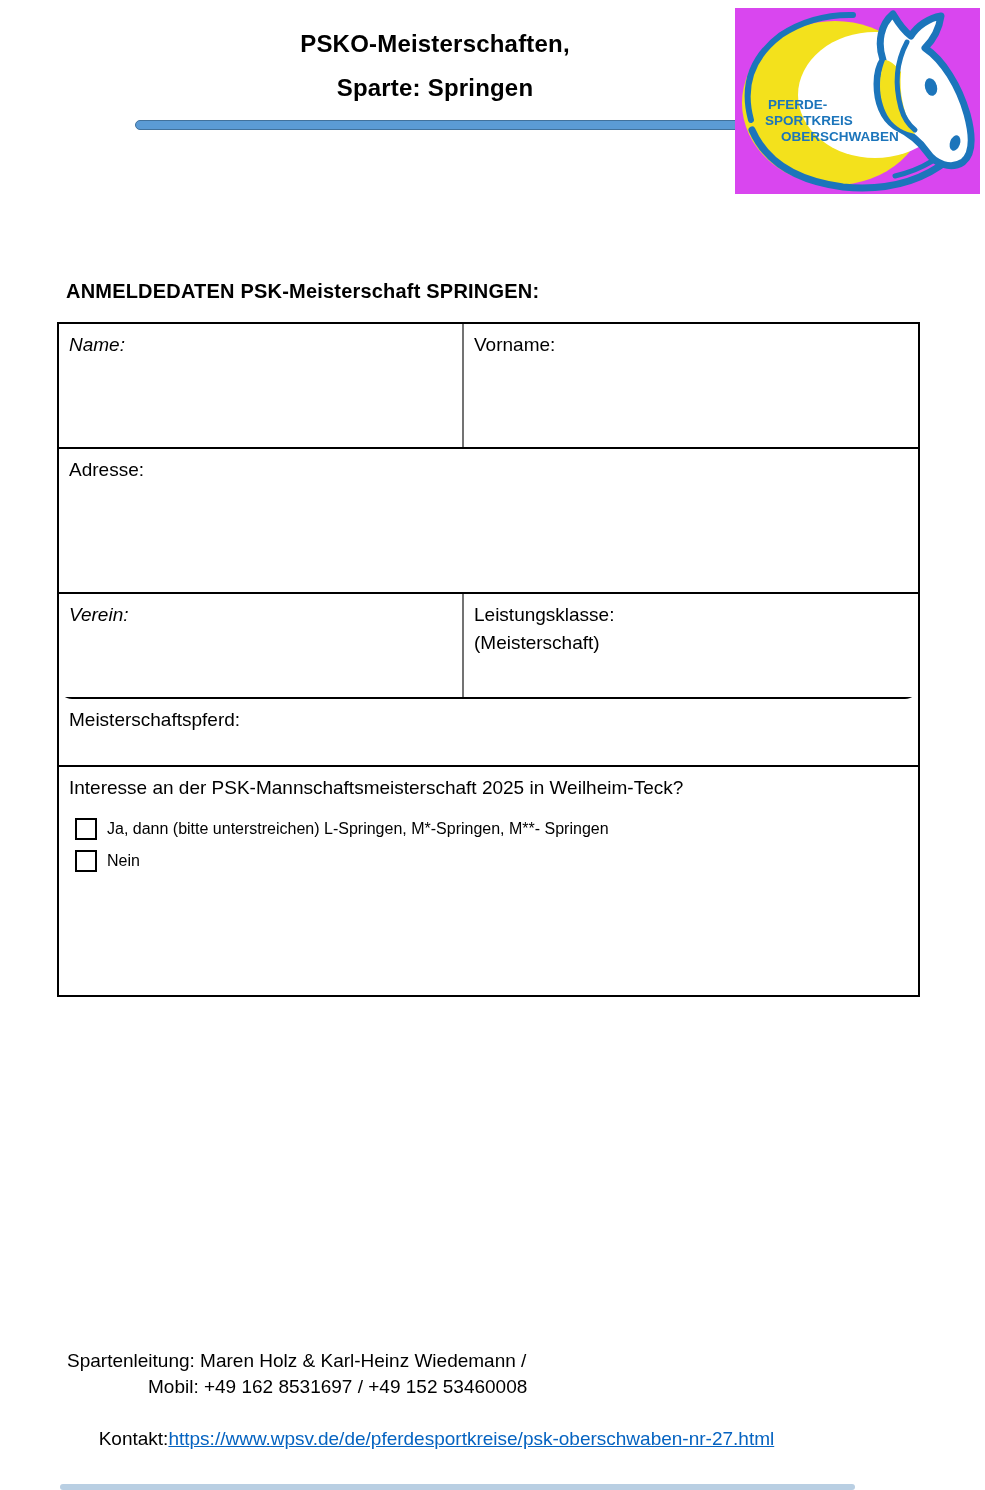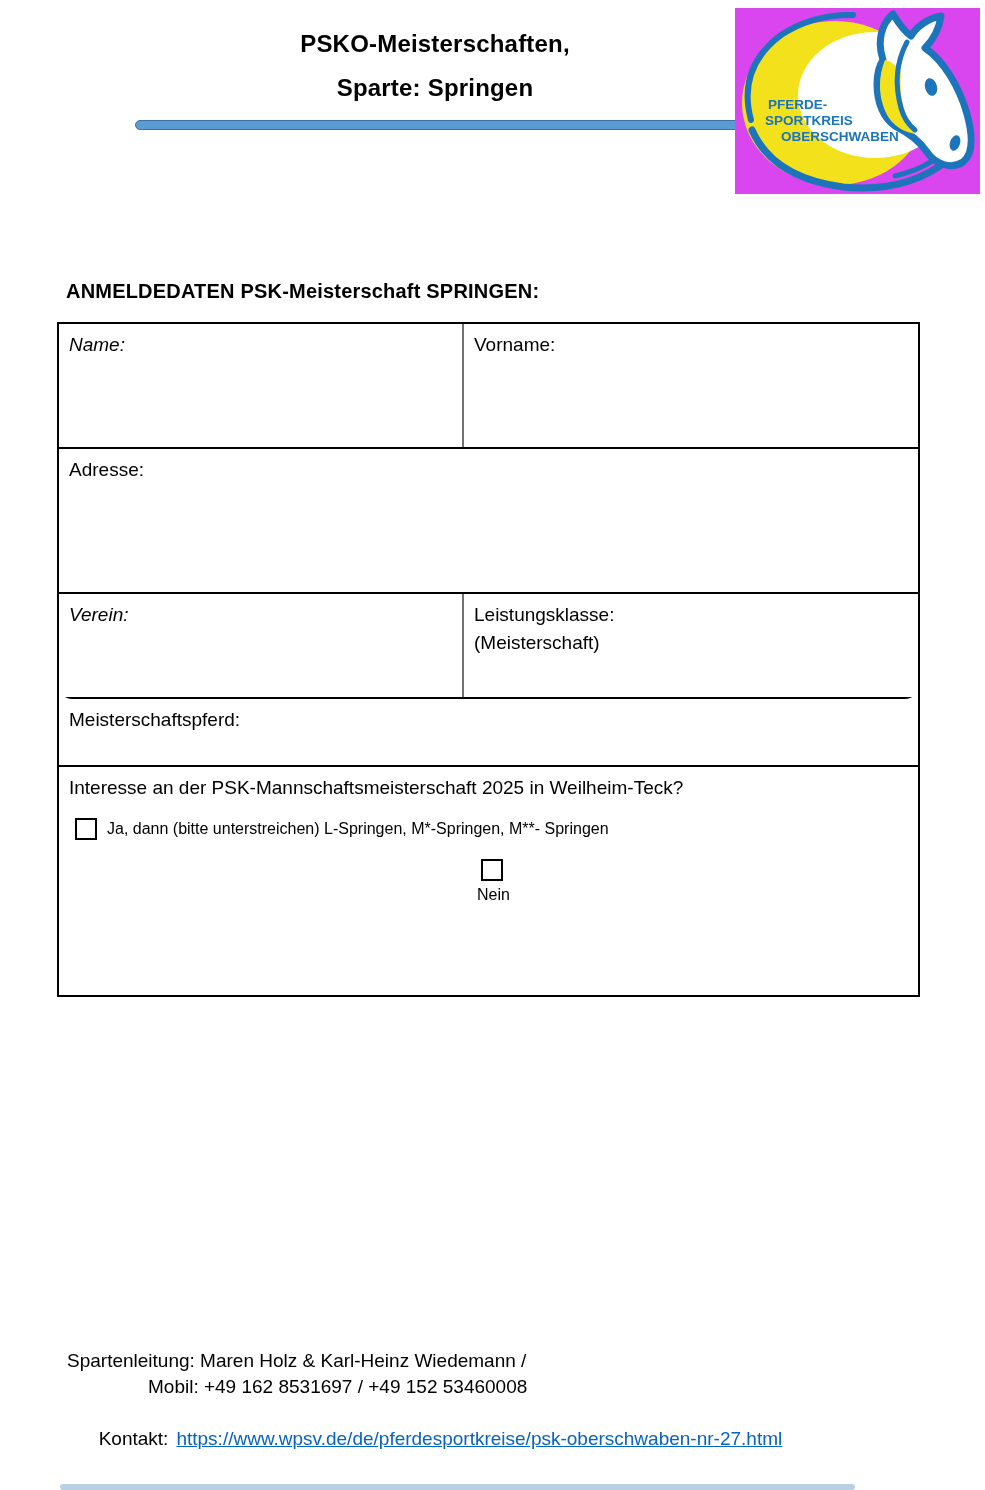--- a/index.html
+++ b/index.html
@@ -78,21 +78,21 @@
   .h-row2 { height: 145px; }
   .h-row3 { height: 105px; border-radius: 13px; }
   .h-row4 { height: 68px; }
   .h-row5 { height: 228px; }
 
   .checkbox-option {
     display: flex;
     align-items: center;
   }
   .opt-1 { margin-top: 13px; }
-  .opt-2 { margin-top: 16px; flex-direction: column; }
+  .opt-2 { margin-top: 4px; }
   .checkbox {
     width: 22px; height: 22px;
     border: 2px solid #000;
     background: #fff;
     flex: 0 0 auto;
     margin-left: 6px;
     cursor: pointer;
   }
   .checkbox-label { margin-left: 10px; font-size: 16px; }
 
@@ -101,21 +101,20 @@
     position: absolute;
     left: 67px; top: 1348px;
     width: 850px;
     font-size: 19px;
     line-height: 26px;
   }
   .footer-line { white-space: pre; }
   .indent-mobil { padding-left: 81px; }
   .footer-link {
     color: #0563c1;
-    margin-left: 8px;
     cursor: pointer;
   }
 
   .bottom-bar-cut {
     position: absolute;
     left: 60px; bottom: 0;
     width: 795px; height: 6px;
     background: #b9cfe3;
     border-radius: 3px;
   }

